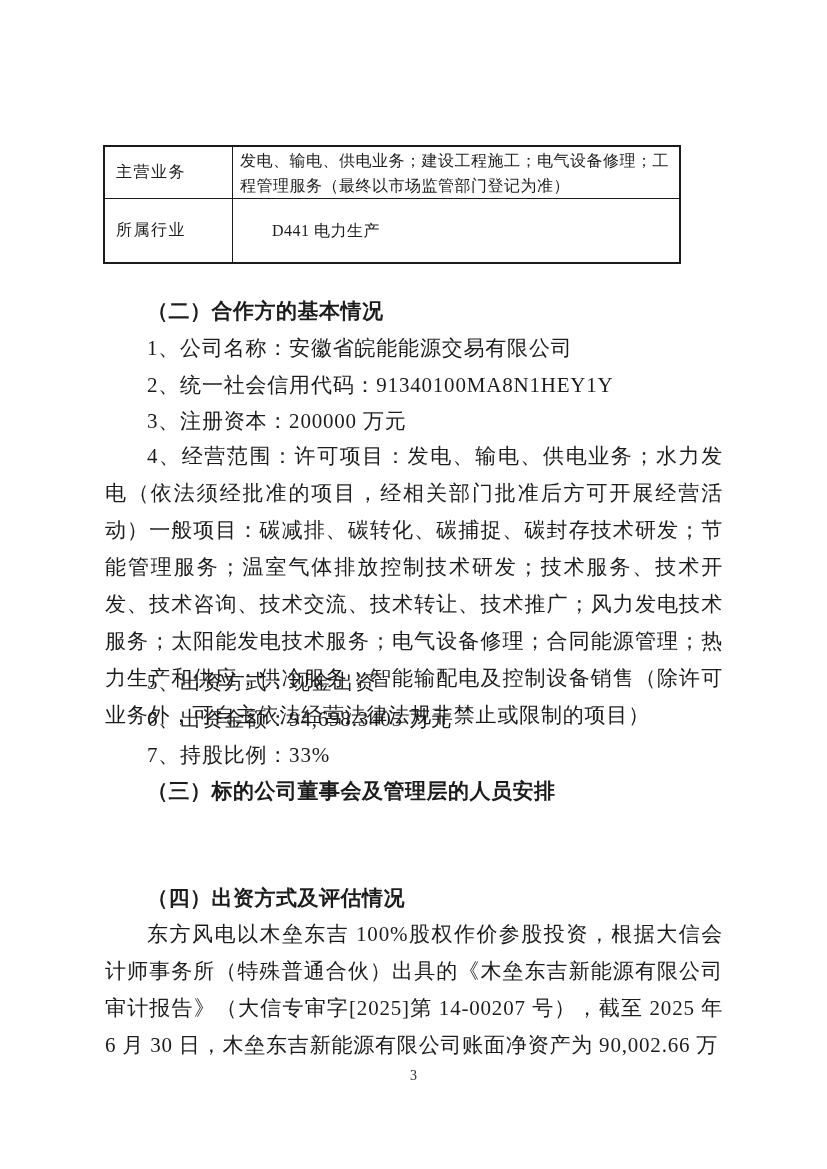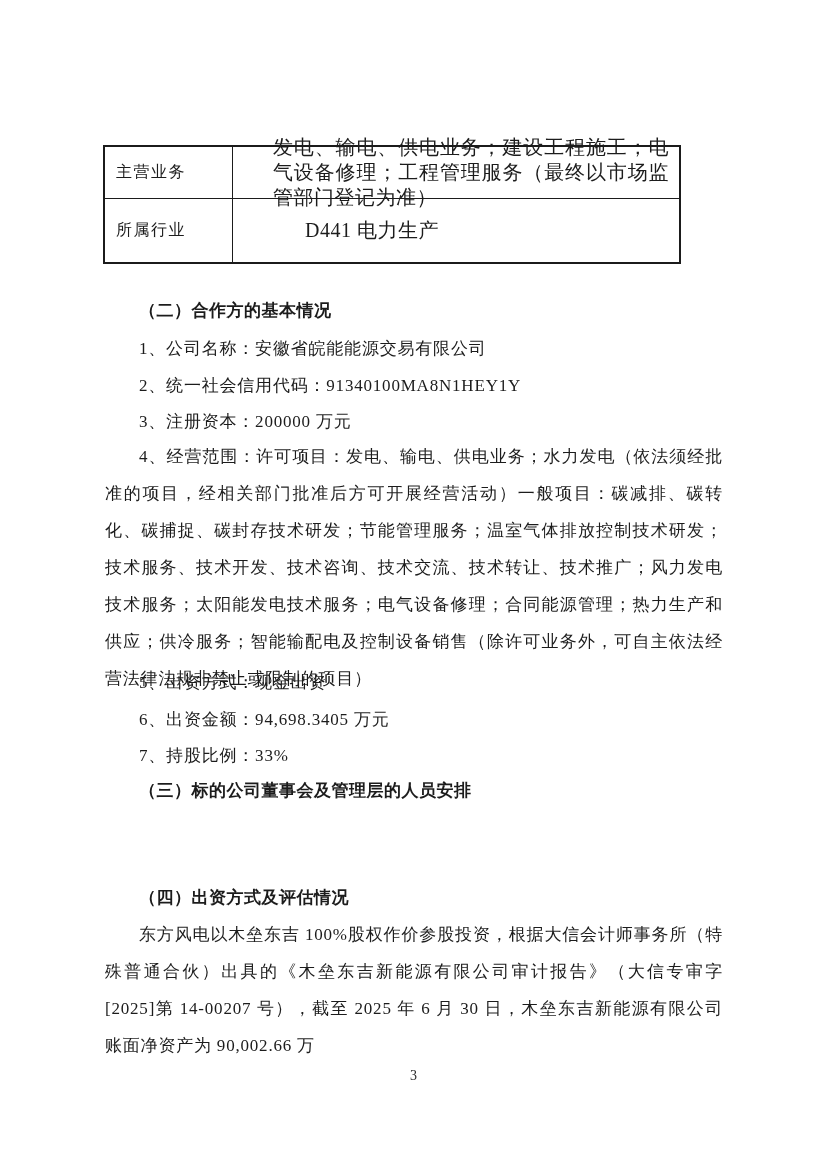--- a/index.html
+++ b/index.html
@@ -32,37 +32,36 @@
     display: flex;
     align-items: center;
     padding-left: 11px;
     font-size: 16px;
     letter-spacing: 1.5px;
   }
   .td-value {
     flex: 1;
     box-sizing: border-box;
     padding: 3px 10px 3px 7px;
-    font-size: 20px;
+    font-size: 16px;
     line-height: 25px;
     display: flex;
     align-items: center;
     letter-spacing: 0.5px;
     text-align: justify;
-    margin-left: 33px;
   }
   .tr-1 { height: 51px; }
   .tr-2 { height: 64px; }
 
   
   .t {
     position: absolute;
     left: 105px;
     width: 618px;
-    font-size: 17px;
+    font-size: 21px;
     line-height: 37px;
     letter-spacing: 0.8px;
   }
   .indent { text-indent: 2em; }
   .just { text-align: justify; }
   .head {
     font-weight: 700;
     font-family: "Liberation Sans", "DejaVu Sans", sans-serif;
     letter-spacing: 0.5px;
   }

